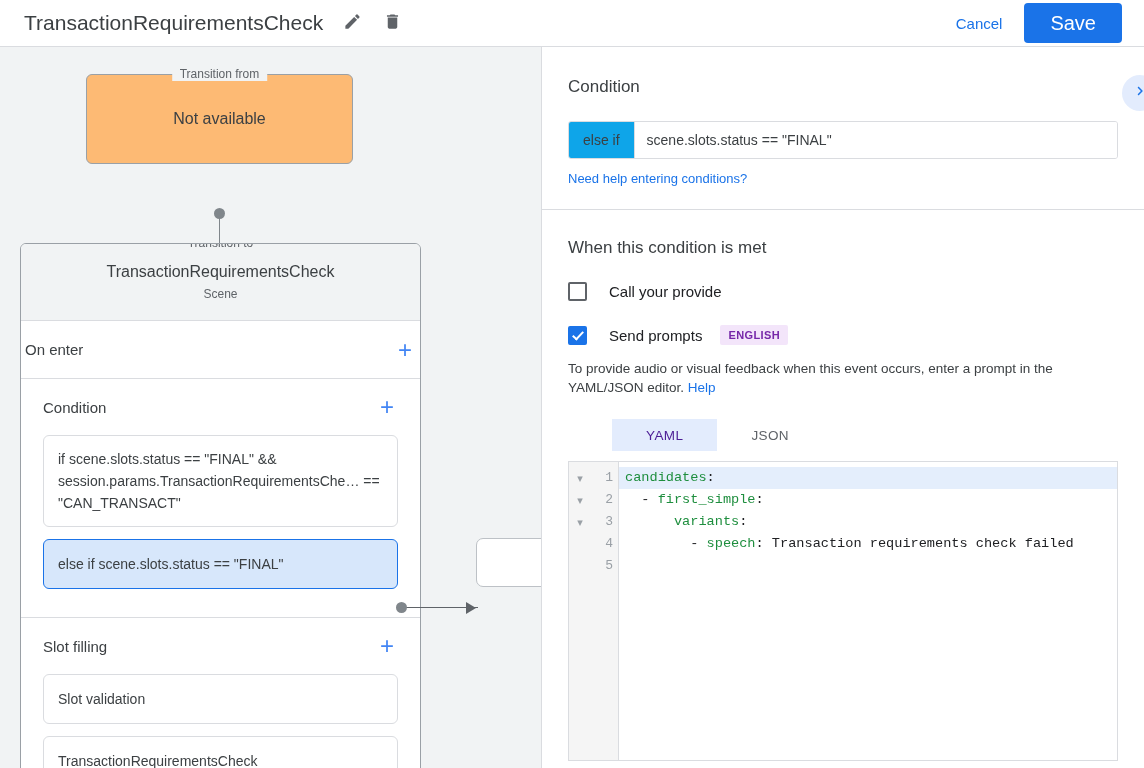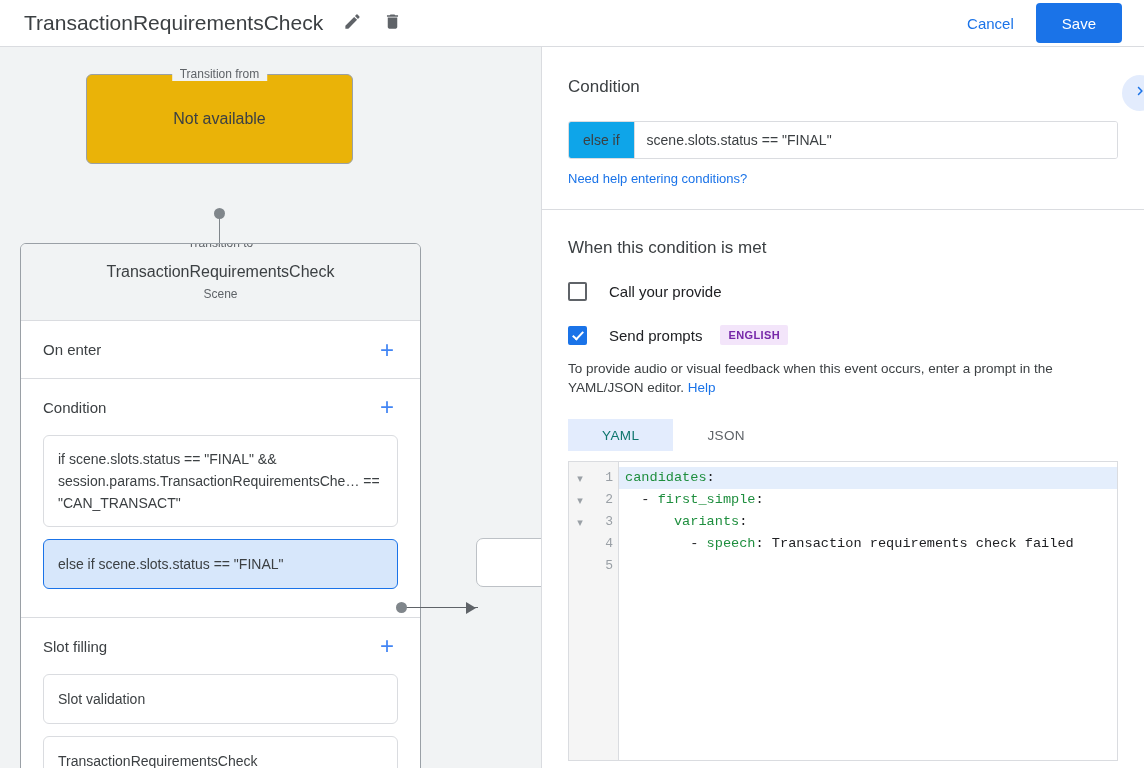--- a/index.html
+++ b/index.html
@@ -45,21 +45,21 @@
     background: none;
     border: none;
     padding: 8px 12px;
     cursor: pointer;
     font-family: inherit;
   }
   .save-btn {
     margin-left: 10px; margin-right: 22px;
     background: #1a73e8;
     color: #ffffff;
-    font-size: 15px;
+    font-size: 20px;
     font-weight: 500;
     border: none;
     border-radius: 4px;
     padding: 0 26px;
     height: 40px;
     cursor: pointer;
     font-family: inherit;
   }
 
   
@@ -67,21 +67,21 @@
     position: absolute;
     left: 0; top: 47px;
     width: 541px; height: 721px;
     background: #f1f3f4;
     overflow: hidden;
   }
   .fieldset-box {
     position: absolute;
     border: 1px solid #9aa0a6;
     border-radius: 6px;
-    background: #eab308;
+    background: #fdba74;
   }
   .fieldset-legend {
     position: absolute;
     top: -8px; left: 50%;
     transform: translateX(-50%);
     background: #f1f3f4;
     padding: 0 8px;
     font-size: 12px;
     color: #5f6368;
     white-space: nowrap;
@@ -133,21 +133,21 @@
     display: flex; flex-direction: column;
     align-items: center; justify-content: center;
     border-bottom: 1px solid #dadce0;
   }
   .scene-name { font-size: 16px; color: #3c4043; }
   .scene-sub { font-size: 12px; color: #5f6368; margin-top: 6px; }
 
   .section-row {
     height: 58px;
     display: flex; align-items: center;
-    padding: 0 22px;
+    padding: 0 4px;
     border-bottom: 1px solid #dadce0;
   }
   .section-label { font-size: 15px; color: #3c4043; flex: 1; }
   .plus-icon {
     color: #4285f4;
     font-size: 24px;
     line-height: 1;
     font-weight: 300;
     cursor: pointer;
     width: 22px; text-align: center;
@@ -335,21 +335,22 @@
     height: 32px;
     display: flex; align-items: center; justify-content: center;
     font-size: 13.5px;
     font-weight: 500;
     color: #5f6368;
     cursor: pointer;
     letter-spacing: 0.4px;
   }
   .tab.active {
     background: #e3ecfd;
-    color: #0f766e;
+    color: #4c1d95;
+    margin-left: 44px;
   }
 
   
   .editor {
     margin-top: 10px;
     border: 1px solid #dadce0;
     display: flex;
     height: 300px;
     overflow: hidden;
     background: #ffffff;

